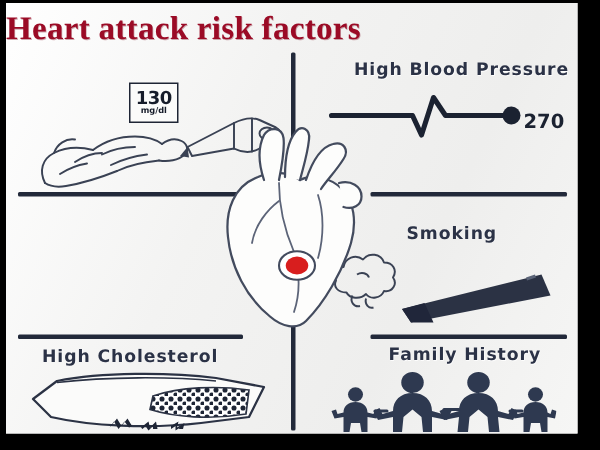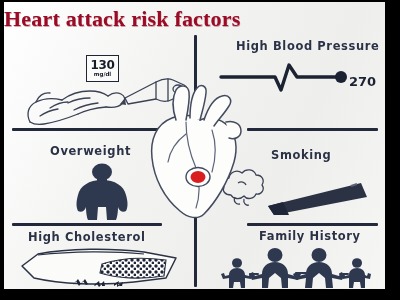--- a/index.html
+++ b/index.html
@@ -222,43 +222,20 @@
       <div class="panel-label" id="label-bloodpressure">High Blood Pressure</div>
 
       <svg class="panel-art" style="left:20px; top:24px;" width="136" height="34" viewBox="0 0 136 34">
         <polyline points="2,17 48,17 56,17 62,30 70,5 78,17 120,17" fill="none" stroke="#1b2231" stroke-width="3.4" stroke-linecap="round" stroke-linejoin="round"></polyline>
         <circle cx="122" cy="17" r="6" fill="#1b2231"></circle>
       </svg>
 
       <div id="bp-value">270</div>
     </div>
 
-    <div class="panel" id="panel-overweight">
-      <div class="panel-label" id="label-overweight">Overweight</div>
-
-      <svg class="panel-art" style="left:56px; top:32px;" width="76" height="58" viewBox="0 0 76 58">
-        <g fill="#2e3950">
-
-          <ellipse cx="38" cy="9" rx="10" ry="8.5"></ellipse>
-
-          <rect x="33" y="15" width="10" height="4"></rect>
-
-          <path d="M38 17
-                   C25 17 16 23 14 32
-                   C12 39 12 44 14 48
-                   C17 50 21 48 22 44
-                   C22 50 23 55 24 57
-                   L33 57 L34 44 L42 44 L43 57 L52 57
-                   C53 55 54 50 54 44
-                   C55 48 59 50 62 48
-                   C64 44 64 39 62 32
-                   C60 23 51 17 38 17 Z"></path>
-        </g>
-      </svg>
-    </div>
 
     <div class="panel" id="panel-smoking">
       <div class="panel-label" id="label-smoking">Smoking</div>
 
       <svg class="panel-art" style="left:12px; top:30px;" width="170" height="58" viewBox="0 0 170 58">
 
         <g fill="none" stroke="#3a4254" stroke-width="1.3" stroke-linejoin="round">
           <path d="M20 34
                    C14 34 11 30 13 26
                    C10 22 13 17 18 17

